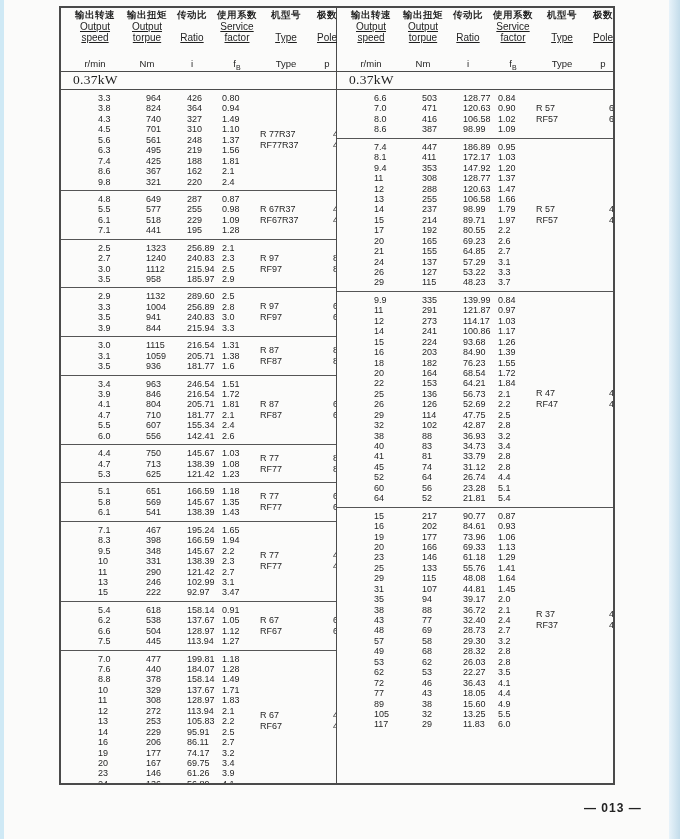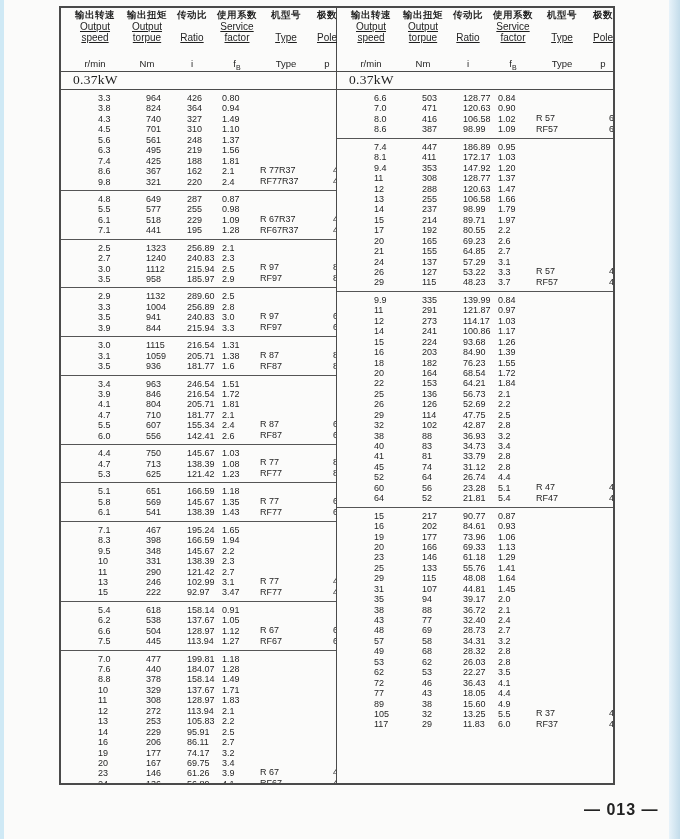--- a/index.html
+++ b/index.html
@@ -38,27 +38,27 @@
     line-height:16px;padding-left:12px;letter-spacing:0.3px;
   }
   
   .groups{flex:1;display:flex;flex-direction:column;overflow:hidden;}
   .group{display:flex;padding:3px 0;box-sizing:border-box;}
   .group + .group{border-top:1.5px solid #555;}
   .rows-col{width:178px;flex:none;display:flex;flex-direction:column;margin-left:12px;}
   .drow{display:grid;grid-template-columns:73px 41px 35px 29px;height:10.45px;line-height:10.45px;font-size:9px;white-space:nowrap;}
   .drow .c1{padding-left:25px;}
   .drow .c2,.drow .c3,.drow .c4{padding-left:0;}
-  .tp-col{flex:1;display:flex;flex-direction:column;justify-content:flex-end;}
+  .tp-col{flex:1;display:flex;flex-direction:column;justify-content:center;}
   .tp-row{display:flex;height:11px;line-height:11px;font-size:9px;white-space:nowrap;}
   .tp-row .t{width:64px;padding-left:9px;flex:none;}
   .tp-row .p{padding-left:9px;}
   
   .page-number{
-    position:absolute;left:584px;top:801px;font-size:16px;font-weight:bold;
+    position:absolute;left:584px;top:801px;font-size:12px;font-weight:bold;
     letter-spacing:1px;color:#222;white-space:nowrap;
   }
 </style>
 </head>
 <body>
 
 <div class="edge-strip edge-left"></div>
 <div class="edge-strip edge-right"></div>
 
 <div class="spec-table">
@@ -1000,21 +1000,21 @@
             </div>
             <div class="drow">
               <div class="c1">48</div>
               <div class="c2">69</div>
               <div class="c3">28.73</div>
               <div class="c4">2.7</div>
             </div>
             <div class="drow">
               <div class="c1">57</div>
               <div class="c2">58</div>
-              <div class="c3">34.31</div>
+              <div class="c3">29.30</div>
               <div class="c4">3.2</div>
             </div>
             <div class="drow">
               <div class="c1">49</div>
               <div class="c2">68</div>
               <div class="c3">28.32</div>
               <div class="c4">2.8</div>
             </div>
             <div class="drow">
               <div class="c1">53</div>

